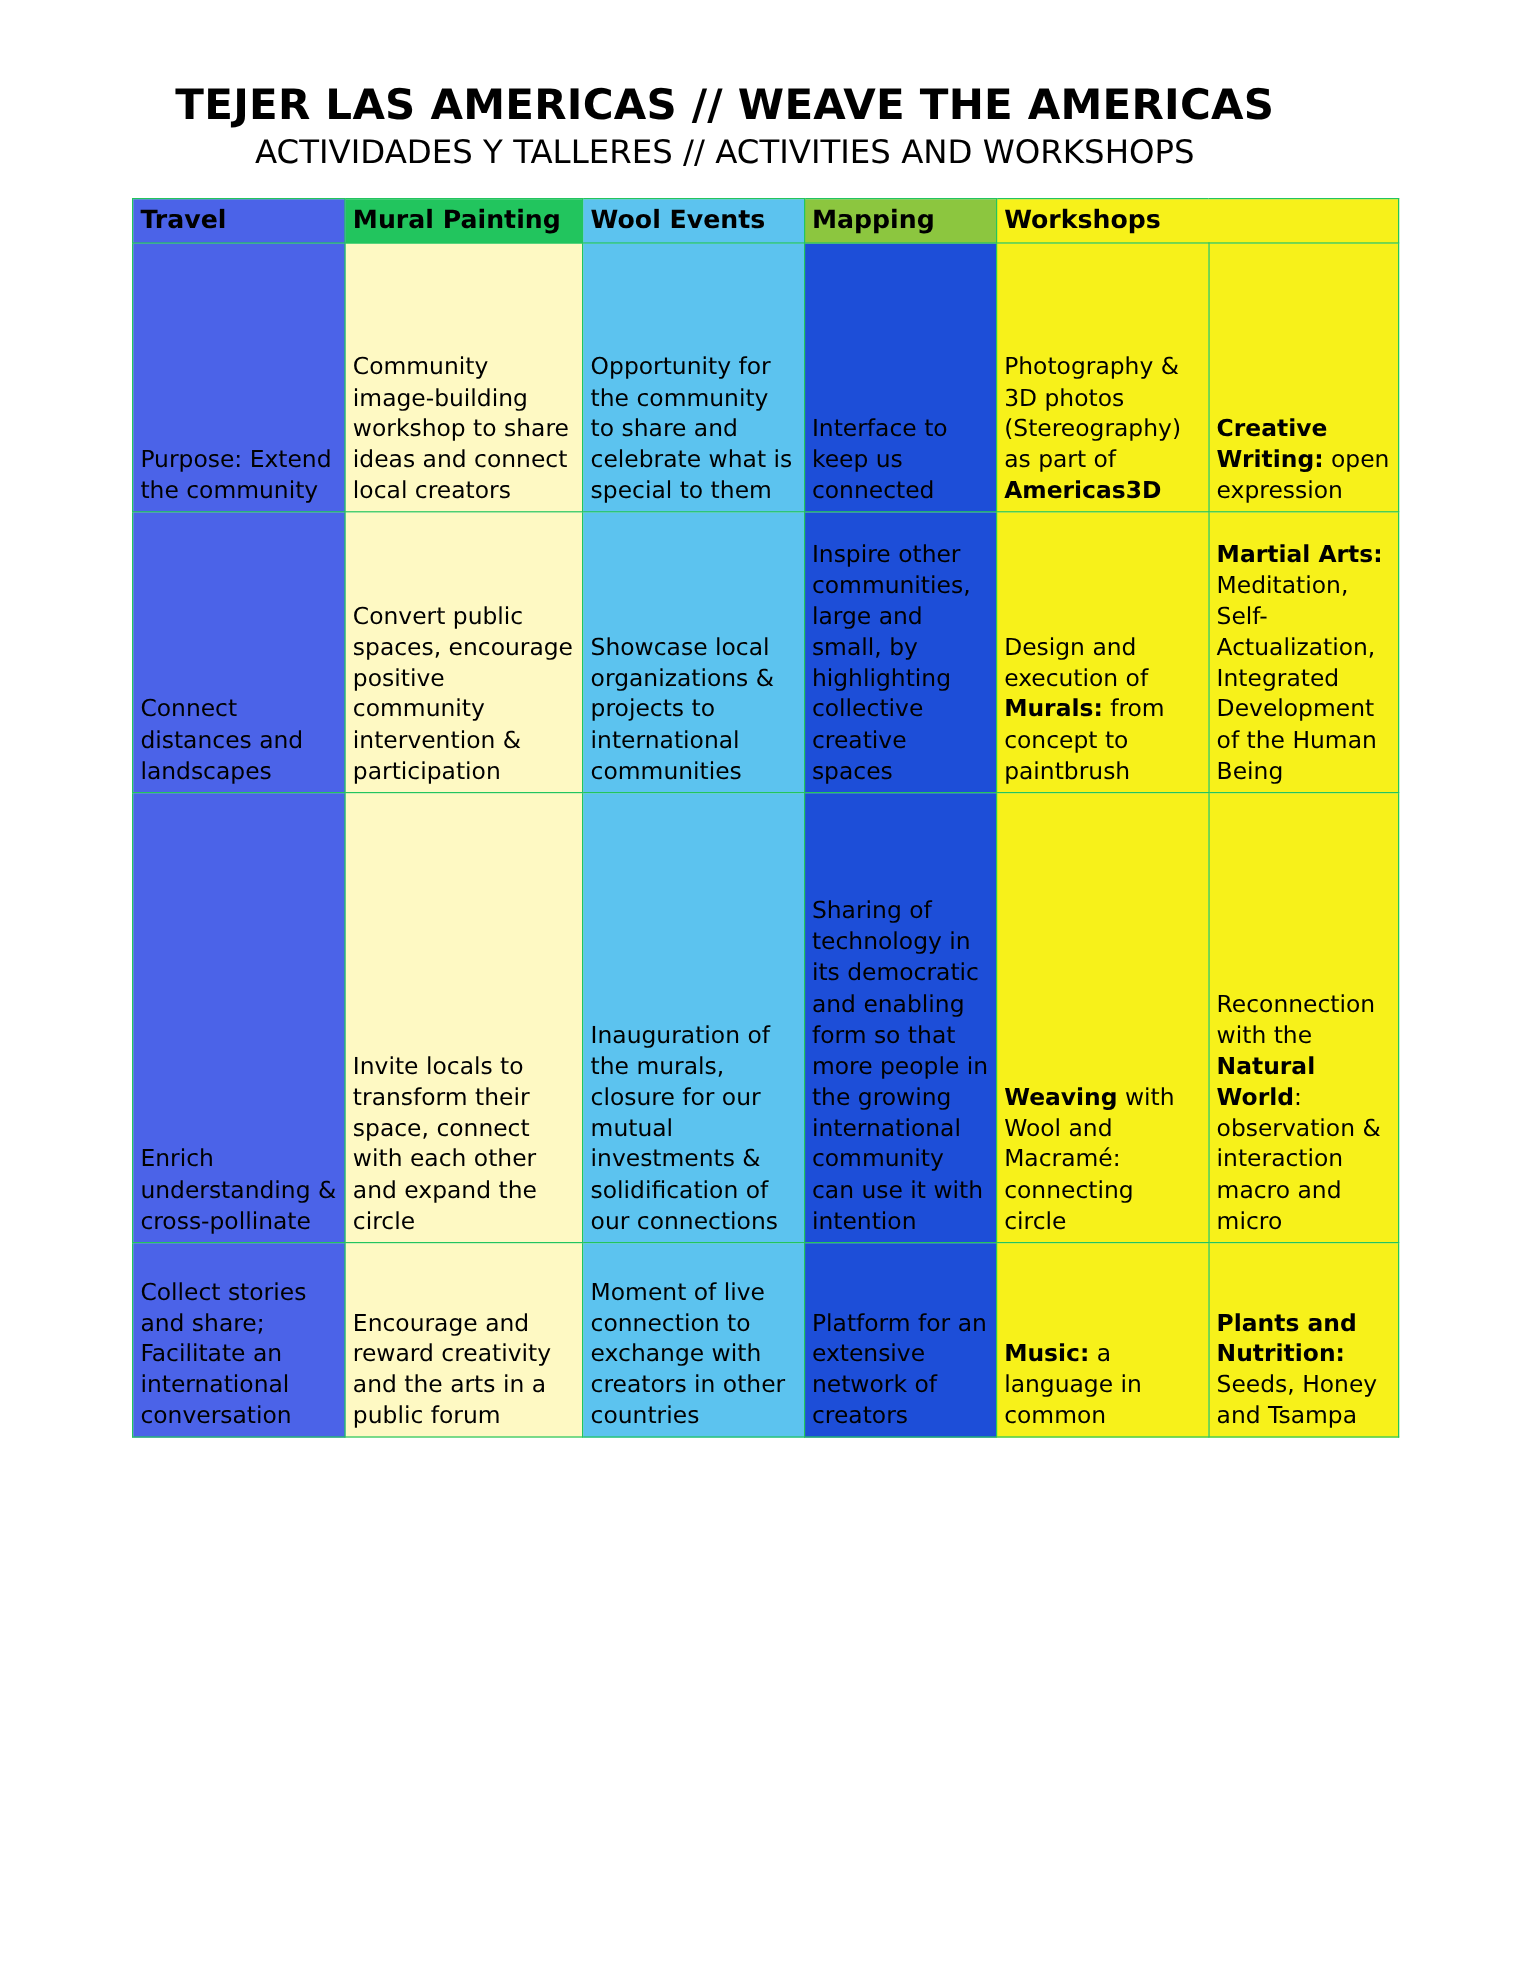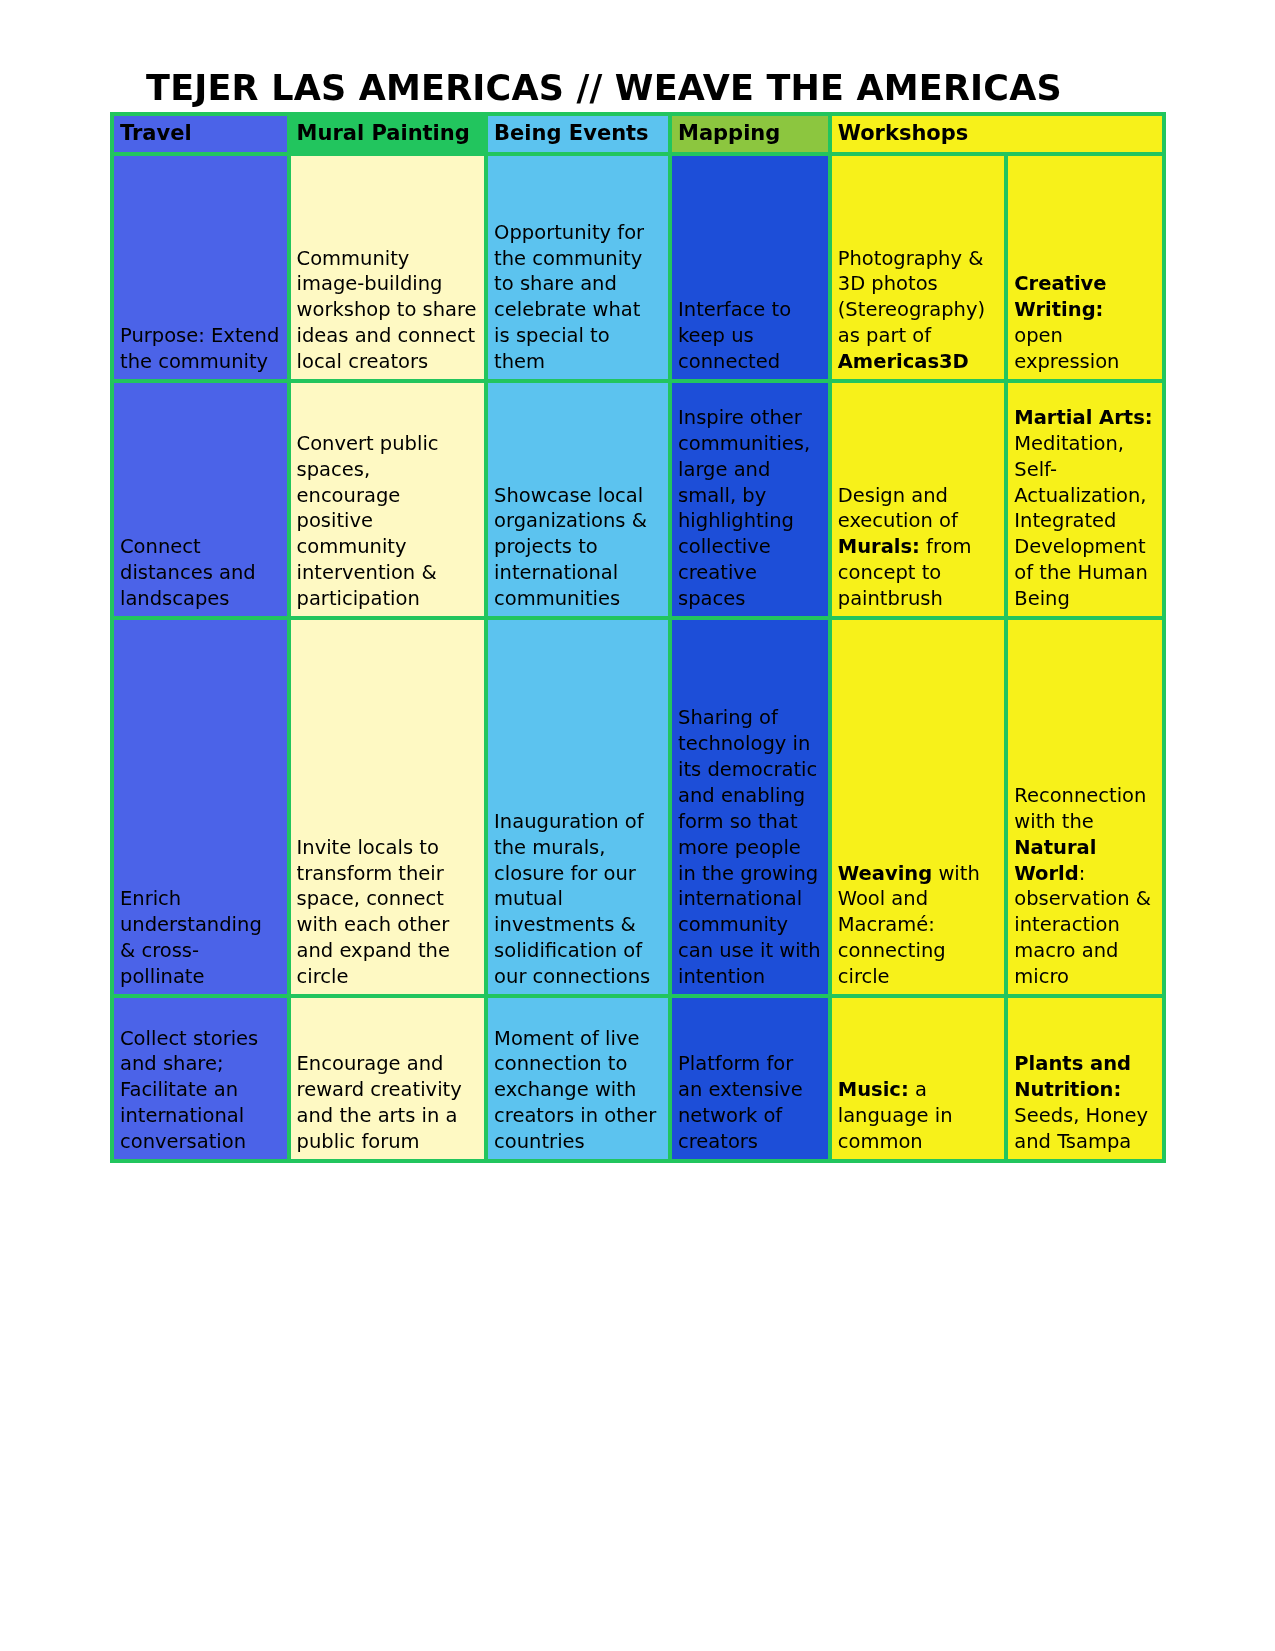--- a/index.html
+++ b/index.html
@@ -36,21 +36,21 @@
     line-height: 1.15;
     margin: 0 0 22px 0;
   }
   table.matrix {
     border-collapse: collapse;
     table-layout: fixed;
     width: 1056px;
     margin: 0;
   }
   table.matrix td, table.matrix th {
-    border: 4px solid #22c55e;
+    border: 1px solid #22c55e;
     vertical-align: bottom;
     padding: 3px 6px 4px 6px;
     font-size: 19.5px;
     line-height: 1.33;
     font-weight: normal;
     text-align: left;
     word-wrap: break-word;
   }
   table.matrix thead th {
     vertical-align: middle;
@@ -81,35 +81,36 @@
   .r2 td { height: 226px; }
   .r3 td { height: 367px; }
   .r4 td { height: 154px; }
 </style>
 </head>
 <body>
 
 <div class="page">
 
   <h1 class="doc-title">TEJER LAS AMERICAS // WEAVE THE AMERICAS</h1>
+  <h2 class="doc-subtitle">ACTIVIDADES Y TALLERES // ACTIVITIES AND WORKSHOPS</h2>
 
   <table class="matrix">
     <colgroup>
       <col class="col-travel">
       <col class="col-mural">
       <col class="col-live">
       <col class="col-mapping">
       <col class="col-ws1">
       <col class="col-ws2">
     </colgroup>
     <thead>
       <tr>
         <th class="hd-travel">Travel</th>
         <th class="hd-mural">Mural Painting</th>
-        <th class="hd-live">Being Events</th>
+        <th class="hd-live">Wool Events</th>
         <th class="hd-mapping">Mapping</th>
         <th class="hd-workshop" colspan="2">Workshops</th>
       </tr>
     </thead>
     <tbody>
 
       <tr class="r1">
         <td class="c-travel">Purpose: Extend the community</td>
         <td class="c-mural">Community image-building workshop to share ideas and connect local creators</td>
         <td class="c-live">Opportunity for the community to share and celebrate what is special to them</td>

